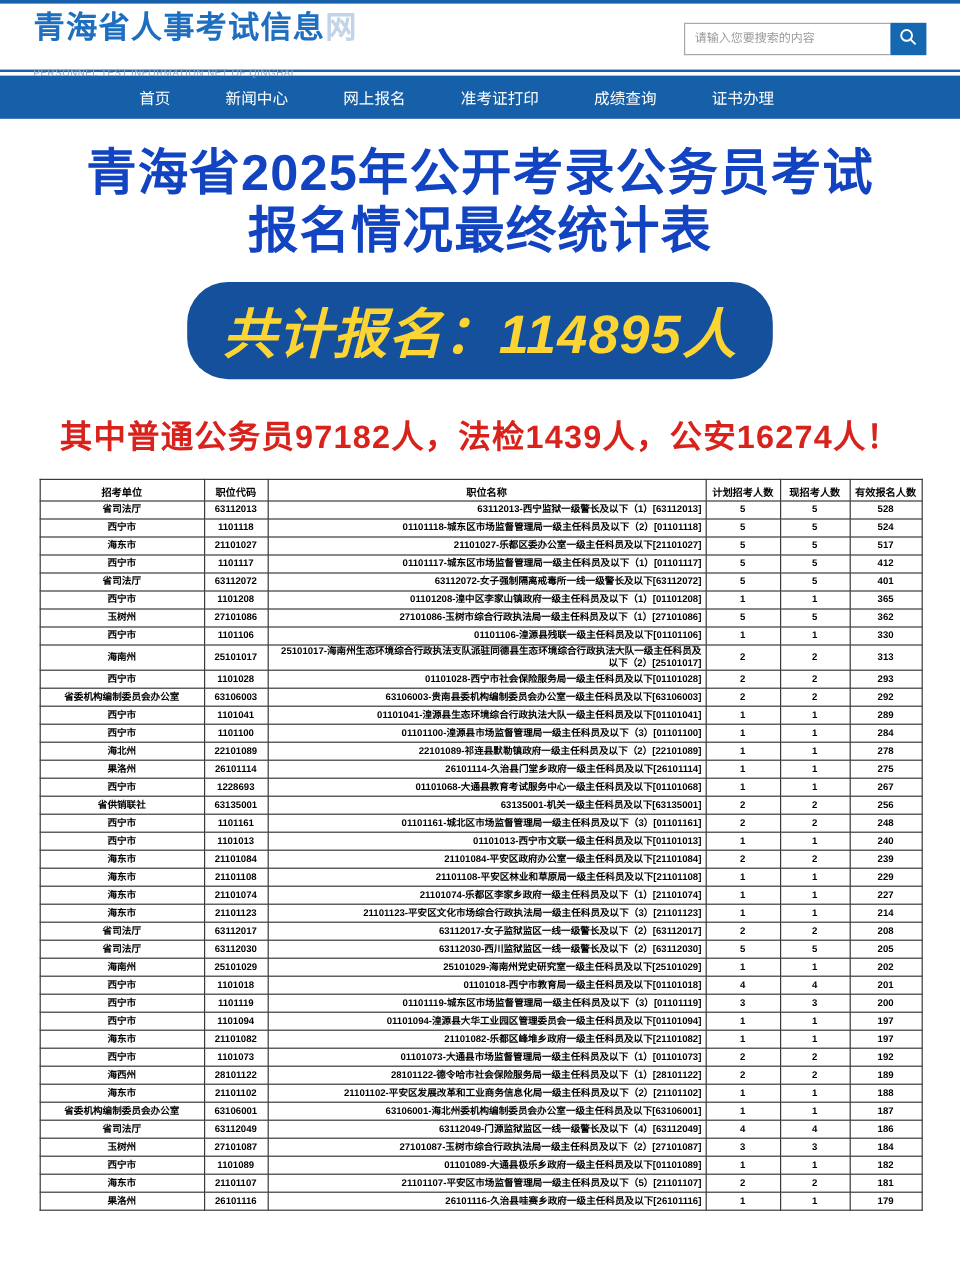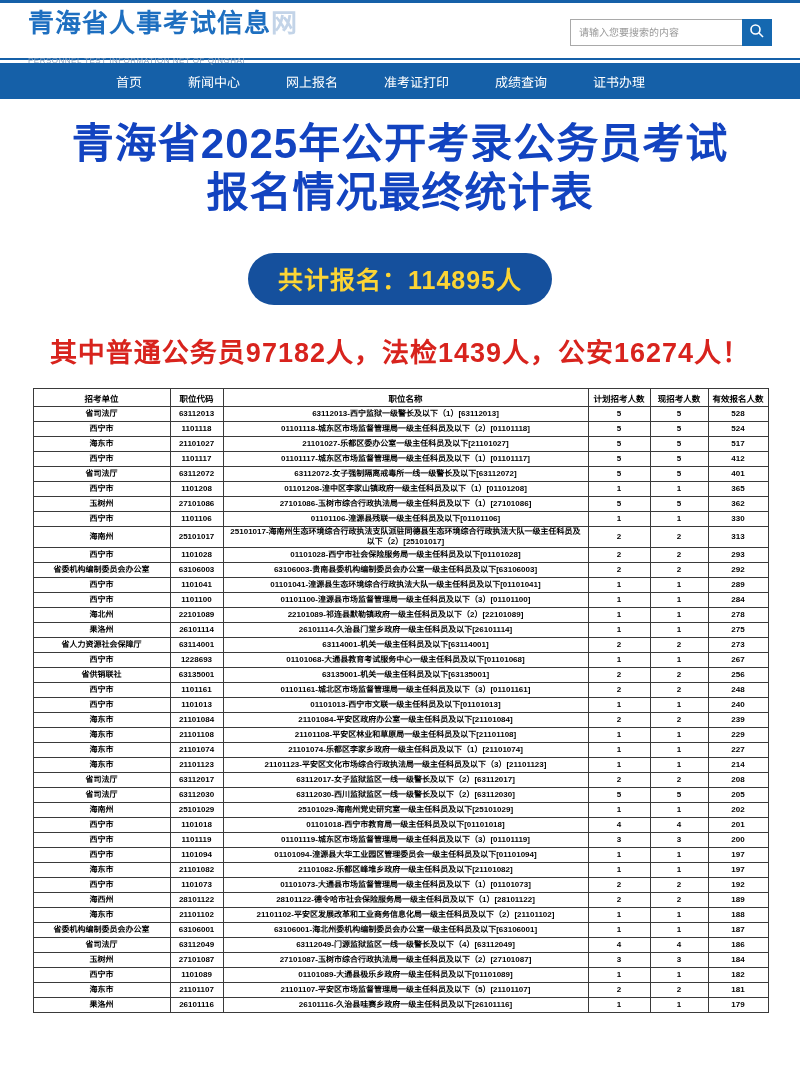--- a/index.html
+++ b/index.html
@@ -31,33 +31,33 @@
   .sep { height: 2px; background: var(--accent, #1560a8); margin-top: 2px; }
 
   
   .nav { height: 36px; background: var(--accent, #1560a8); margin-top: 3px; display: flex; align-items: center; padding-left: 116px; }
   .nav-item { color: #ffffff; font-size: 13px; margin-right: 46px; white-space: nowrap; cursor: pointer; }
 
   
   .main { padding-top: 20px; text-align: center; }
   .page-title { color: var(--titleblue, #1243c0); font-size: 42px; font-weight: 900; line-height: 1.17; letter-spacing: 1px; }
   .badge {
-    display: inline-block; margin-top: 36px; background: var(--badgebg, #15509d);
-    color: var(--badgetext, #fcd535); font-size: 25px; font-weight: 900;
-    padding: 7px 30px 9px 30px; border-radius: 34px; letter-spacing: 1px;
+    display: inline-block; margin-top: 18px; background: var(--badgebg, #15509d);
+    color: var(--badgetext, #fcd535); font-size: 45px; font-weight: 900;
+    padding: 7px 30px 9px 30px; border-radius: 34px; letter-spacing: 1px; font-style: italic;
   }
   .highlight { margin-top: 26px; color: var(--red, #d8231d); font-size: 27px; font-weight: 900; letter-spacing: 1px; }
 
   
   .table-wrap { margin: 18px auto 0 auto; width: 735px; text-align: left; }
   table { border-collapse: collapse; width: 735px; table-layout: fixed; }
   th, td { border: 1px solid #3a3a3a; color: #000; font-weight: bold; overflow: hidden; }
   th { height: 18px; font-size: 8.5px; text-align: center; padding: 0 1px; }
   td { height: 15px; font-size: 8px; line-height: 1.25; padding: 0 3px; text-align: center; }
-  td.c2 { text-align: center; }
+  td.c2 { text-align: right; }
   col.w0 { width: 137px; } col.w1 { width: 53px; } col.w2 { width: 365px; }
   col.w3 { width: 62px; } col.w4 { width: 58px; } col.w5 { width: 60px; }
 </style>
 </head>
 <body>
 
 <div class="topline"></div>
 
 <header class="site-header">
   <div>
@@ -235,28 +235,20 @@
           </tr>
           <tr>
             <td class="c0">果洛州</td>
             <td class="c1">26101114</td>
             <td class="c2">26101114-久治县门堂乡政府一级主任科员及以下[26101114]</td>
             <td class="c3">1</td>
             <td class="c4">1</td>
             <td class="c5">275</td>
           </tr>
           <tr>
-            <td class="c0">省人力资源社会保障厅</td>
-            <td class="c1">63114001</td>
-            <td class="c2">63114001-机关一级主任科员及以下[63114001]</td>
-            <td class="c3">2</td>
-            <td class="c4">2</td>
-            <td class="c5">273</td>
-          </tr>
-          <tr>
             <td class="c0">西宁市</td>
             <td class="c1">1228693</td>
             <td class="c2">01101068-大通县教育考试服务中心一级主任科员及以下[01101068]</td>
             <td class="c3">1</td>
             <td class="c4">1</td>
             <td class="c5">267</td>
           </tr>
           <tr>
             <td class="c0">省供销联社</td>
             <td class="c1">63135001</td>

